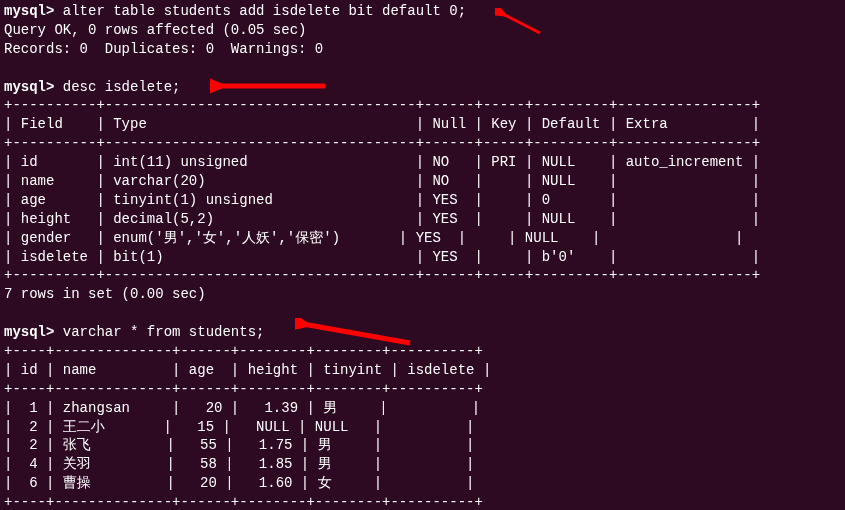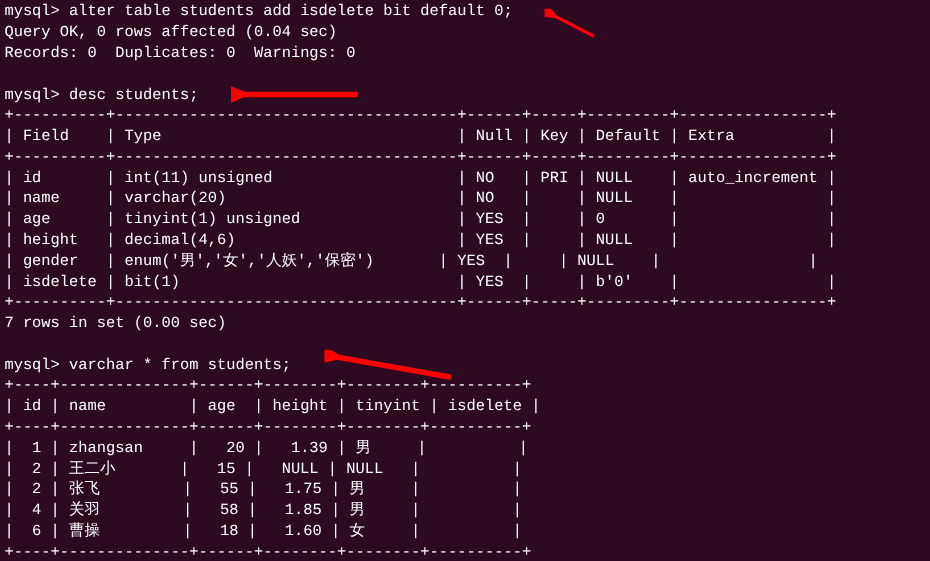--- a/index.html
+++ b/index.html
@@ -18,61 +18,62 @@
       height: 510px;
       overflow: hidden;
       position: relative;
     }
     .line {
       white-space: pre;
       font-family: 'Courier New', monospace;
     }
     .prompt {
       display: inline;
+      font-weight: bold;
     }
     .cmd {
       display: inline;
     }
     .arrow {
       position: absolute;
       pointer-events: none;
     }
     .arrow svg {
       display: block;
     }
   </style>
 </head>
 <body>
 
 <div class="line"><span class="prompt">mysql&gt; </span><span class="cmd">alter table students add isdelete bit default 0;</span></div>
-<div class="line">Query OK, 0 rows affected (0.04 sec)</div>
+<div class="line">Query OK, 0 rows affected (0.05 sec)</div>
 <div class="line">Records: 0  Duplicates: 0  Warnings: 0</div>
 <div class="line"> </div>
-<div class="line"><span class="prompt">mysql&gt; </span><span class="cmd">desc students;</span></div>
+<div class="line"><span class="prompt">mysql&gt; </span><span class="cmd">desc isdelete;</span></div>
 <div class="line">+----------+-------------------------------------+------+-----+---------+----------------+</div>
 <div class="line">| Field    | Type                                | Null | Key | Default | Extra          |</div>
 <div class="line">+----------+-------------------------------------+------+-----+---------+----------------+</div>
 <div class="line">| id       | int(11) unsigned                    | NO   | PRI | NULL    | auto_increment |</div>
 <div class="line">| name     | varchar(20)                         | NO   |     | NULL    |                |</div>
 <div class="line">| age      | tinyint(1) unsigned                 | YES  |     | 0       |                |</div>
-<div class="line">| height   | decimal(4,6)                        | YES  |     | NULL    |                |</div>
+<div class="line">| height   | decimal(5,2)                        | YES  |     | NULL    |                |</div>
 <div class="line">| gender   | enum('男','女','人妖','保密')       | YES  |     | NULL    |                |</div>
 <div class="line">| isdelete | bit(1)                              | YES  |     | b'0'    |                |</div>
 <div class="line">+----------+-------------------------------------+------+-----+---------+----------------+</div>
 <div class="line">7 rows in set (0.00 sec)</div>
 <div class="line"> </div>
 <div class="line"><span class="prompt">mysql&gt; </span><span class="cmd">varchar * from students;</span></div>
 <div class="line">+----+--------------+------+--------+--------+----------+</div>
 <div class="line">| id | name         | age  | height | tinyint | isdelete |</div>
 <div class="line">+----+--------------+------+--------+--------+----------+</div>
 <div class="line">|  1 | zhangsan     |   20 |   1.39 | 男     |          |</div>
 <div class="line">|  2 | 王二小       |   15 |   NULL | NULL   |          |</div>
 <div class="line">|  2 | 张飞         |   55 |   1.75 | 男     |          |</div>
 <div class="line">|  4 | 关羽         |   58 |   1.85 | 男     |          |</div>
-<div class="line">|  6 | 曹操         |   18 |   1.60 | 女     |          |</div>
+<div class="line">|  6 | 曹操         |   20 |   1.60 | 女     |          |</div>
 <div class="line">+----+--------------+------+--------+--------+----------+</div>
 
 <div class="arrow" style="left:495px; top:8px;">
   <svg width="50" height="30">
     <defs>
       <marker id="ah1" markerWidth="10" markerHeight="8" refX="2" refY="4" orient="auto">
         <polygon points="0 4, 10 0, 10 8" fill="#ff0000"></polygon>
       </marker>
     </defs>
     <line x1="45" y1="25" x2="8" y2="6" stroke="#ff0000" stroke-width="3" marker-end="url(#ah1)"></line>

